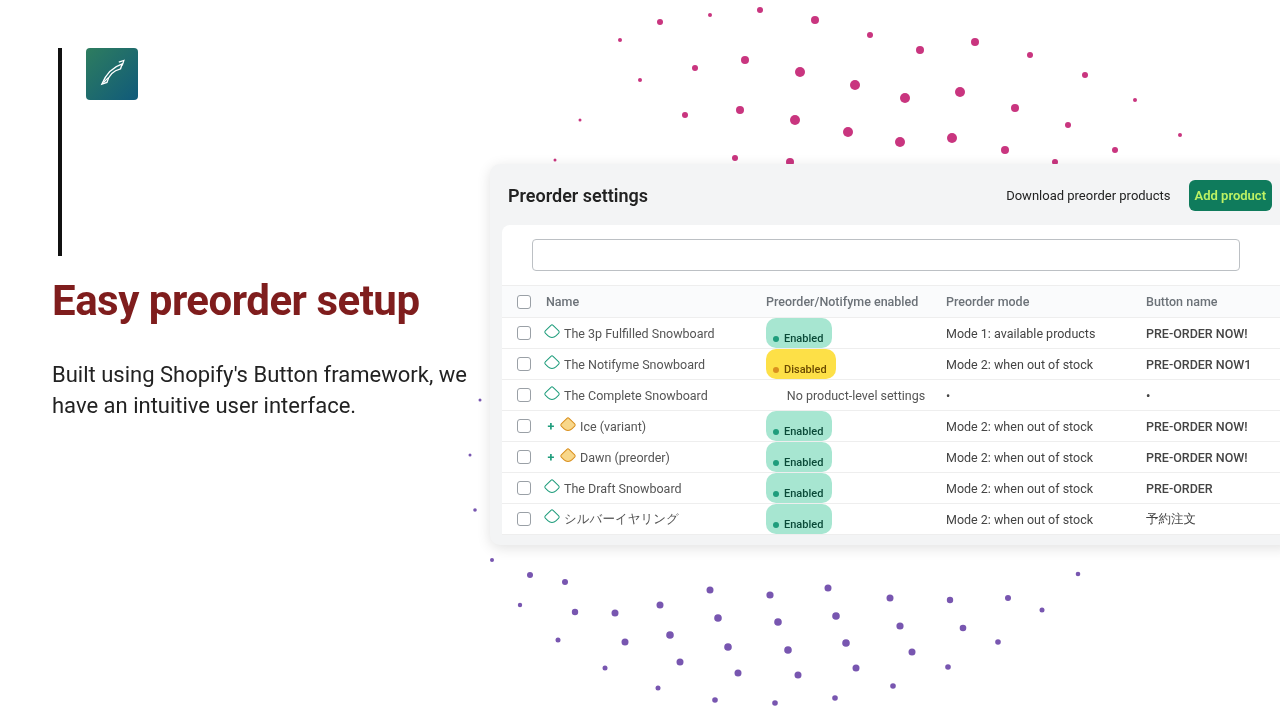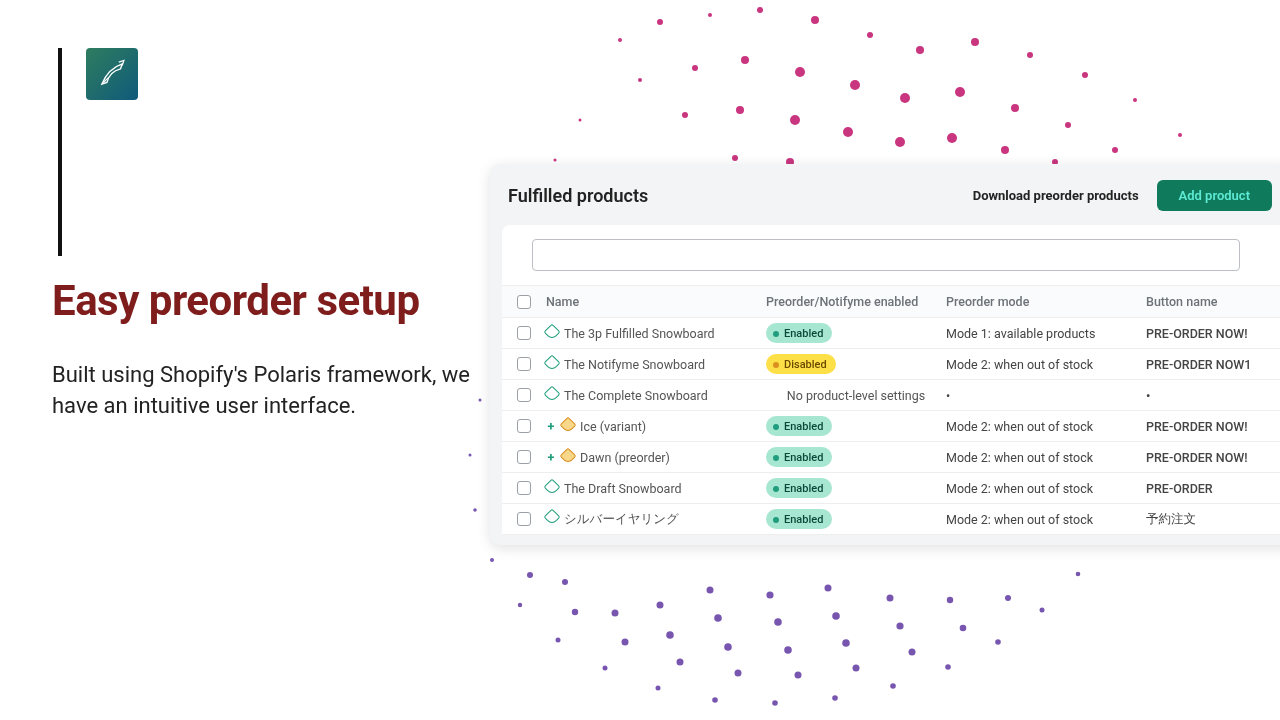--- a/index.html
+++ b/index.html
@@ -82,28 +82,28 @@
     font-size: 18px;
     font-weight: 600;
     color: #222;
     flex: 1;
   }
   .link-btn {
     font-size: 13px;
     color: #222;
     margin-right: 18px;
     cursor: pointer;
-    font-weight: 700;
+    font-weight: 400;
   }
   .add-btn {
     background: #0f7b5c;
-    color: #5eead4;
+    color: #bef264;
     font-size: 13px;
     font-weight: 600;
-    padding: 8px 22px;
+    padding: 8px 6px;
     border-radius: 6px;
     cursor: pointer;
   }
   .search-wrap {
     padding: 14px 30px 14px 30px;
     background: #fff;
     border-radius: 8px 0 0 0;
     margin: 0 0 0 12px;
   }
   .search {
@@ -164,21 +164,21 @@
     font-weight: 700;
     width: 10px;
     text-align: center;
     flex-shrink: 0;
   }
   .badge {
     display: inline-flex;
     align-items: center;
     gap: 5px;
     font-size: 11px;
-    padding: 4px 9px 3px 7px;
+    padding: 14px 9px 3px 7px;
     border-radius: 10px;
     font-weight: 500;
   }
   .badge .dot { width: 6px; height: 6px; border-radius: 50%; }
   .badge.enabled { background: #a7e6d1; color: #0a4a38; }
   .badge.enabled .dot { background: #1f9d7c; }
   .badge.disabled { background: #fde047; color: #6b4a00; }
   .badge.disabled .dot { background: #d9901f; }
   .mode, .btnname { color: #444; }
   .btnname { font-weight: 500; }
@@ -284,25 +284,25 @@
 <div class="vbar"></div>
 <div class="logo">
   <svg viewBox="0 0 40 40">
     <path d="M8 32 C12 22, 20 12, 32 8 L30 14 C22 16, 16 22, 14 30 Z" fill="none" stroke="#fff" stroke-width="1.6"></path>
     <path d="M10 30 L16 24" stroke="#fff" stroke-width="1.4"></path>
     <path d="M28 6 L34 4 L32 10" fill="none" stroke="#fff" stroke-width="1.4"></path>
   </svg>
 </div>
 
 <div class="headline">Easy preorder setup</div>
-<div class="subhead">Built using Shopify's Polaris framework, we have an intuitive user interface.</div>
+<div class="subhead">Built using Shopify's Button framework, we have an intuitive user interface.</div>
 
 <div class="panel">
   <div class="panel-header">
-    <div class="panel-title">Fulfilled products</div>
+    <div class="panel-title">Preorder settings</div>
     <div class="link-btn">Download preorder products</div>
     <div class="add-btn">Add product</div>
   </div>
 
   <div class="search-wrap">
     <div class="search"></div>
   </div>
 
   <div class="table">
     <div class="thead">

